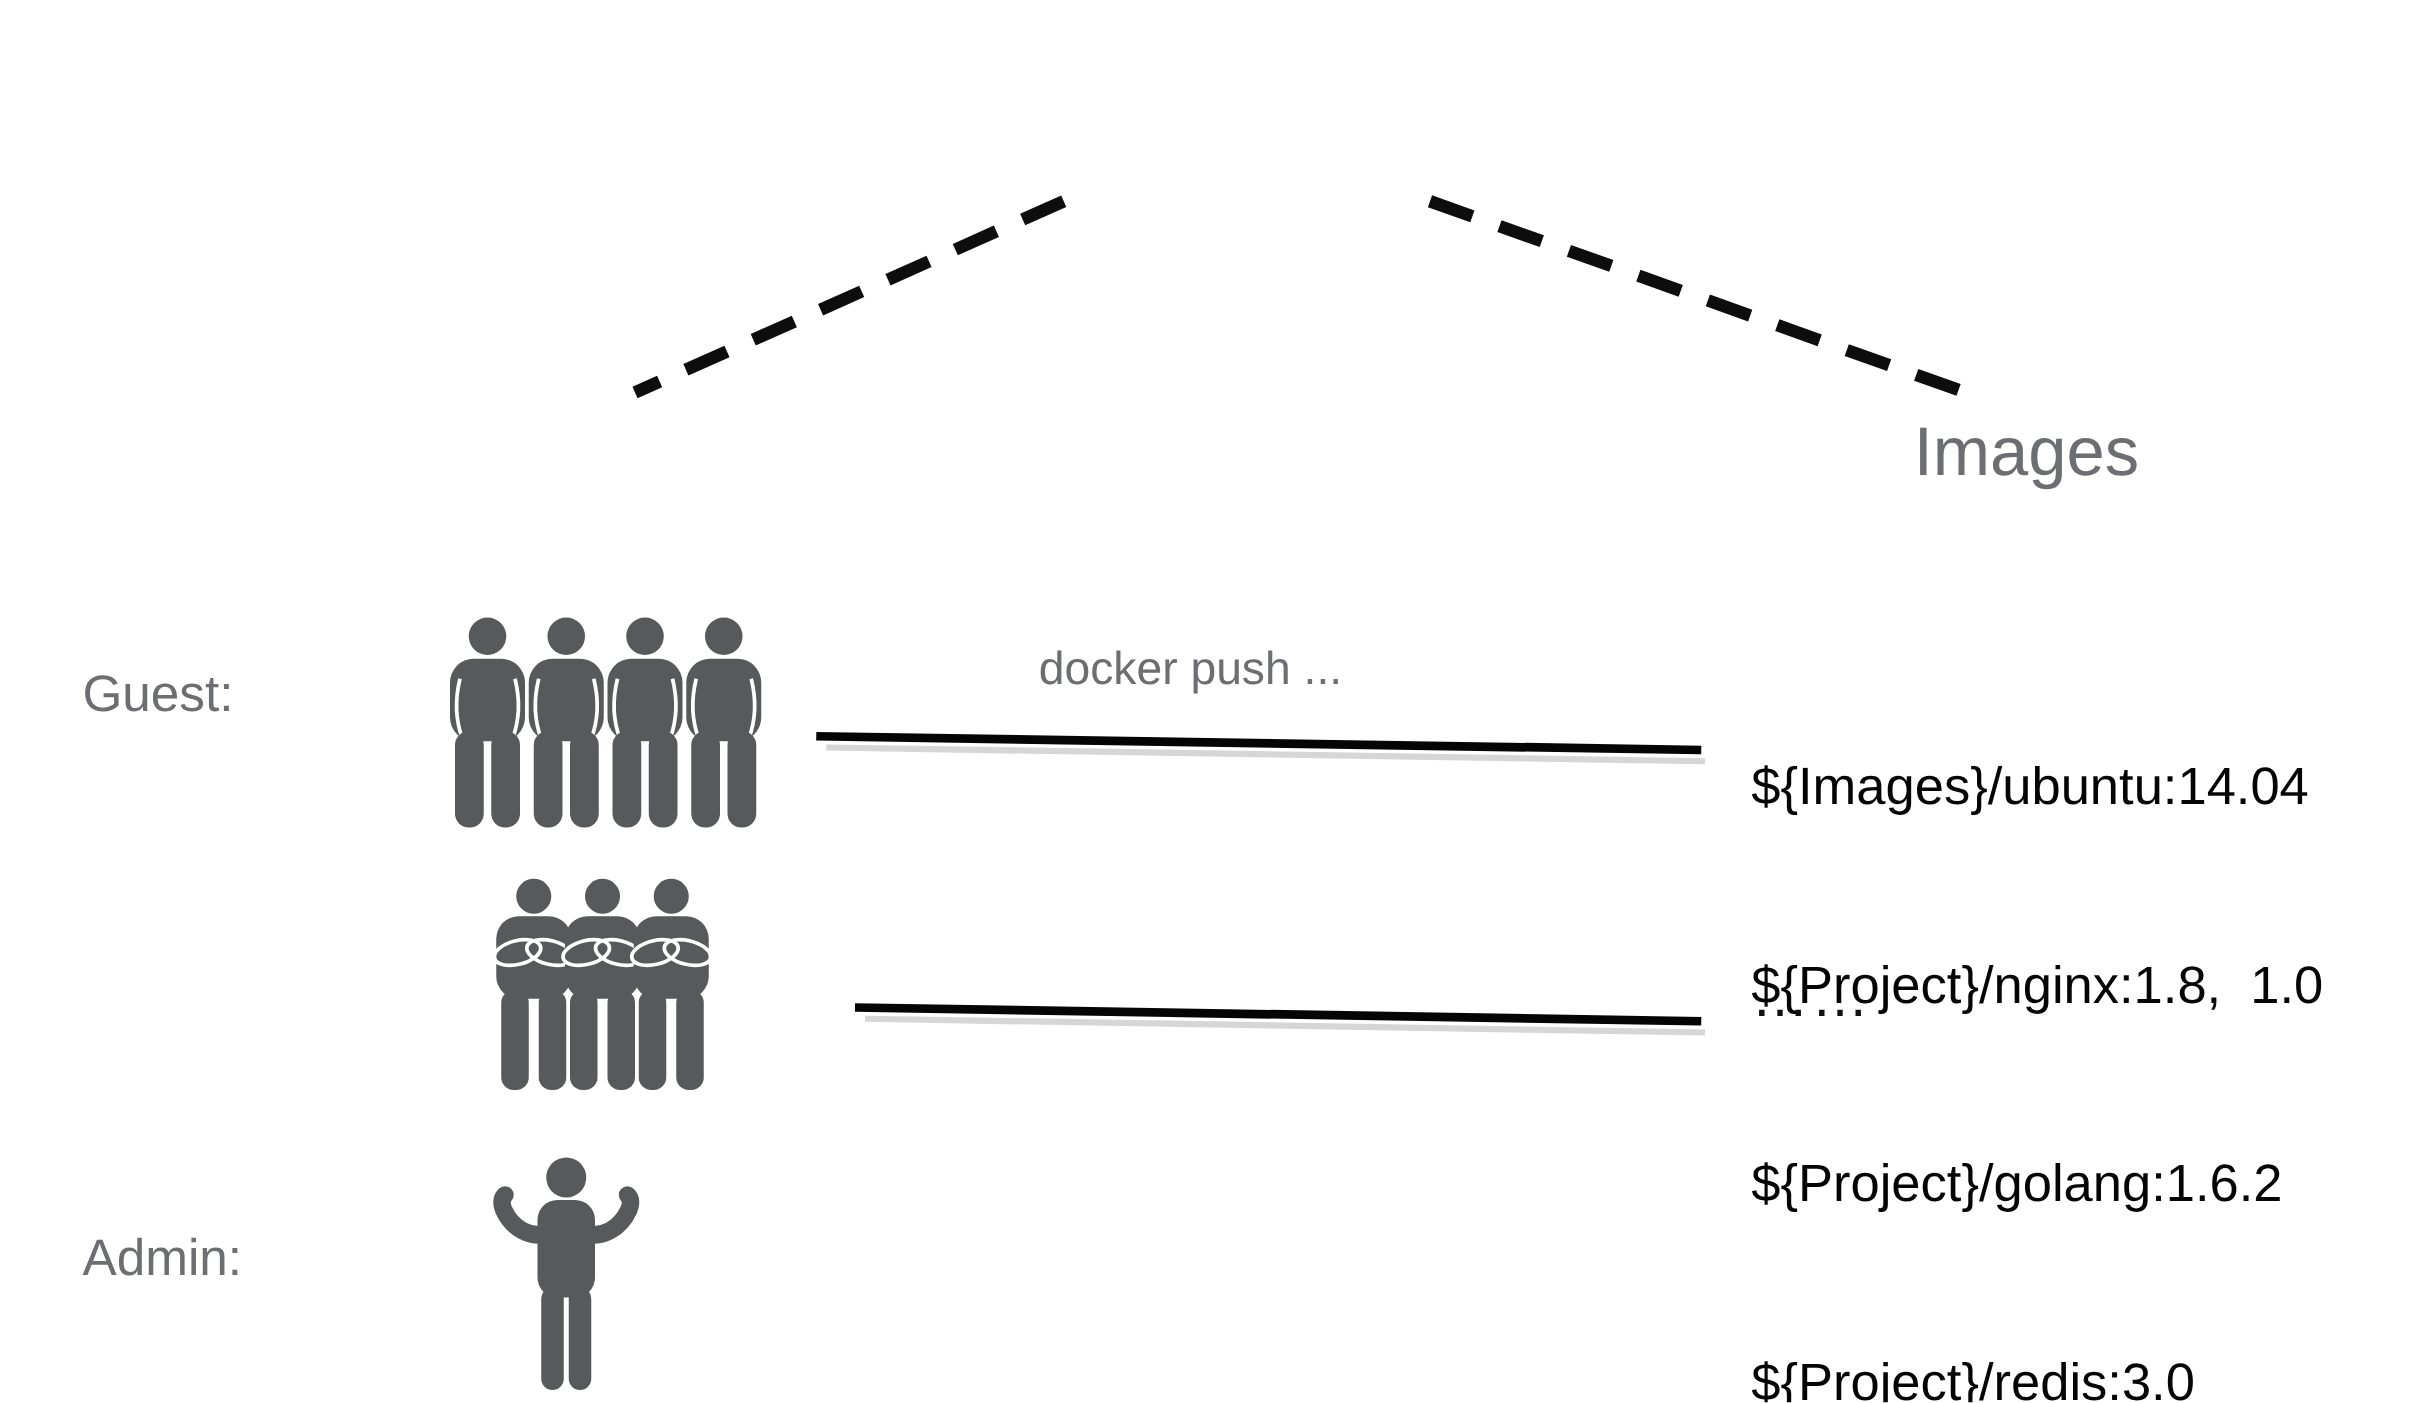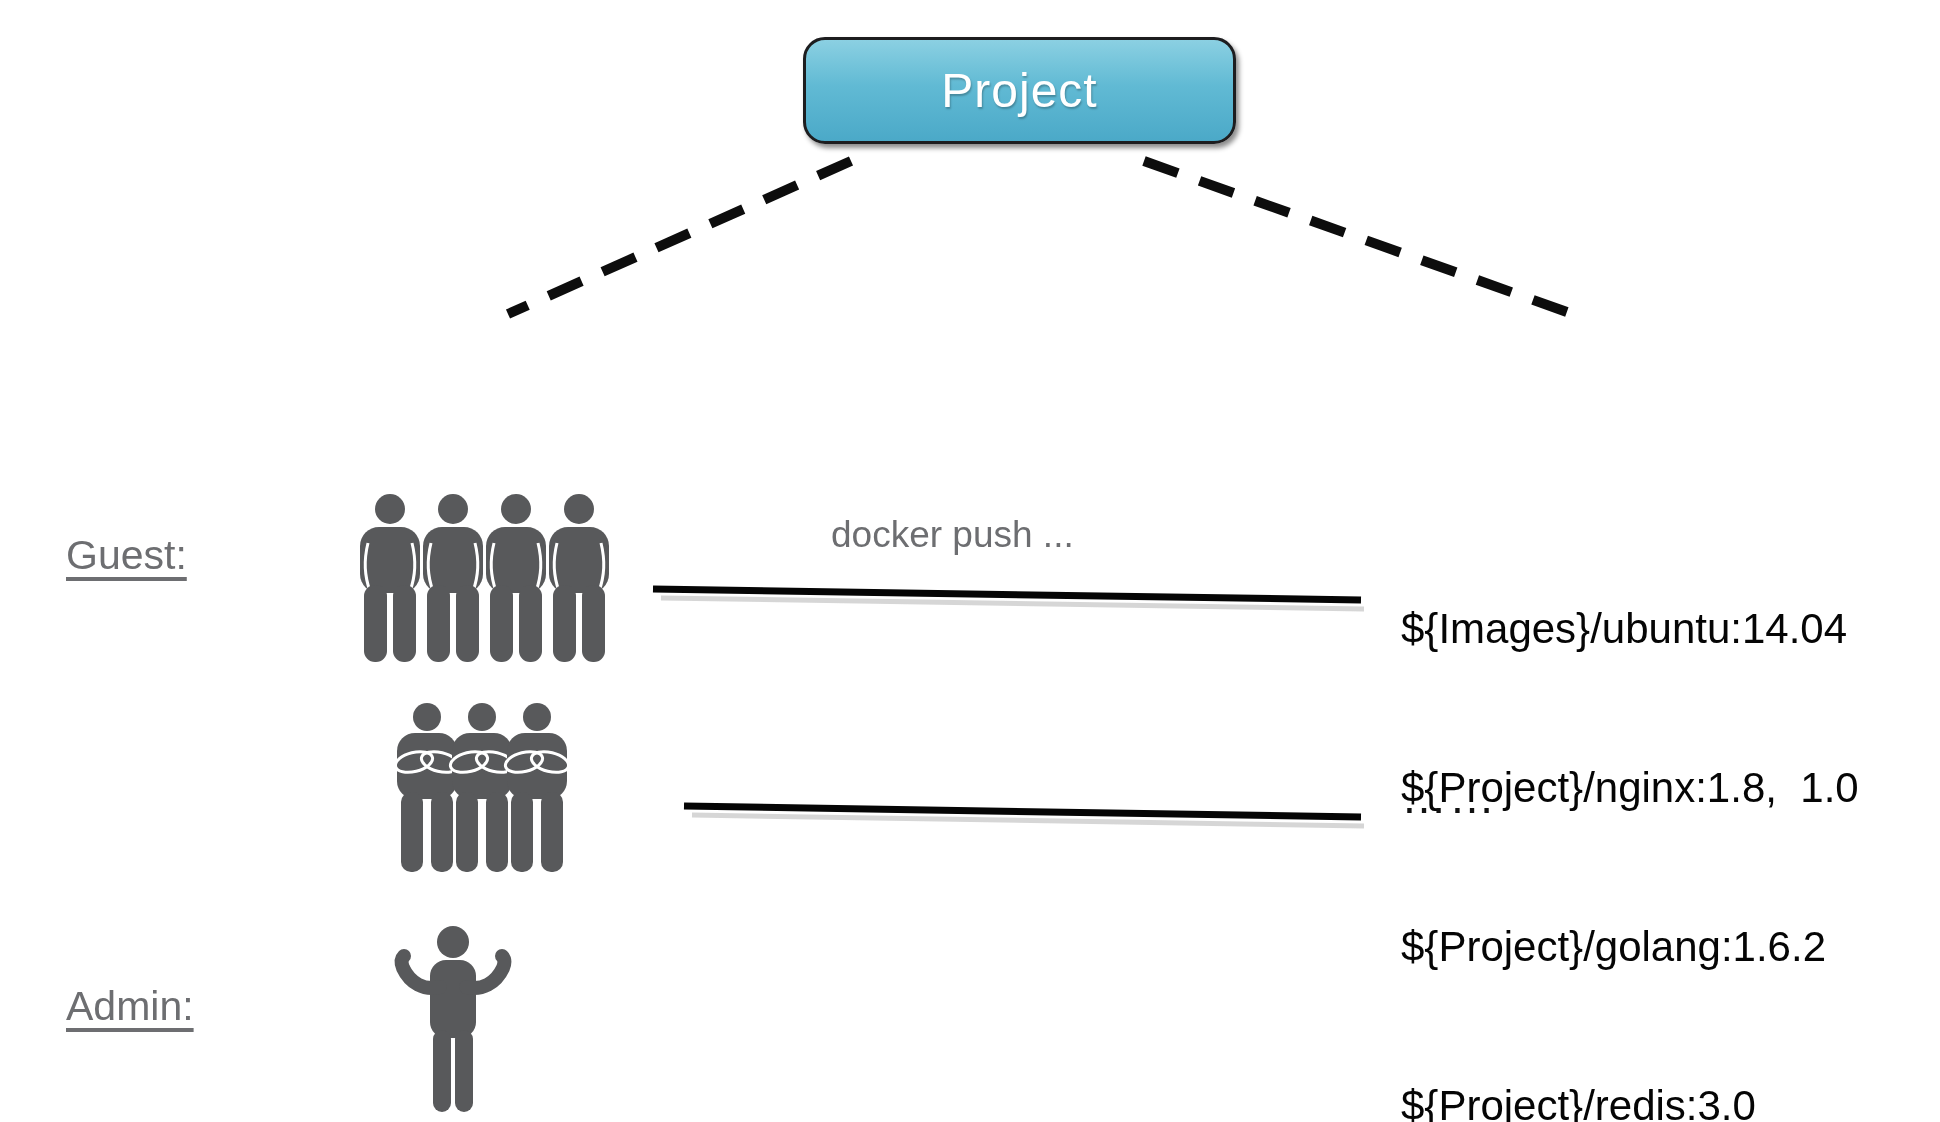--- a/index.html
+++ b/index.html
@@ -22,21 +22,21 @@
   }
   
   .overlay{position:absolute;left:0;top:0;pointer-events:none;}
   
   .branch-label{position:absolute;color:#6d6e71;font-size:55px;}
   .members-label{left:320px;top:326px;}
   .images-label{left:1531px;top:329px;}
   
   .role-label{
     position:absolute;color:#6d6e71;font-size:41px;
-    text-decoration:underline;text-decoration-thickness:3.5px;text-underline-offset:8px;
+    text-decoration-thickness:3.5px;text-underline-offset:8px;
   }
   .guest-label{left:66px;top:532px;}
   .developer-label{left:61px;top:747px;}
   .admin-label{left:66px;top:983px;}
   
   .action-label{position:absolute;color:#6d6e71;font-size:37px;}
   .guest-action{left:831px;top:514px;}
   .developer-action{left:831px;top:734px;}
   
   .image-list{
@@ -89,24 +89,22 @@
 
   <svg class="overlay" width="1940" height="1122" viewBox="0 0 1940 1122">
     <line x1="851" y1="161" x2="508" y2="314" stroke="#0d0d0d" stroke-width="10" stroke-dasharray="36 23"></line>
     <line x1="1144" y1="161" x2="1581" y2="317" stroke="#0d0d0d" stroke-width="10" stroke-dasharray="36 23"></line>
     <line x1="661" y1="598" x2="1364" y2="609" stroke="#9a9a9a" stroke-width="5" opacity="0.4"></line>
     <line x1="653" y1="589" x2="1361" y2="600" stroke="#050505" stroke-width="7"></line>
     <line x1="692" y1="815" x2="1364" y2="826" stroke="#9a9a9a" stroke-width="5" opacity="0.4"></line>
     <line x1="684" y1="806" x2="1361" y2="817" stroke="#050505" stroke-width="7"></line>
   </svg>
 
-  <div class="project-node">
-    <span>Project</span>
-  </div>
 
+  <div class="branch-label images-label">Images</div>
 
   <div class="role-label guest-label">Guest:</div>
   <div class="role-label admin-label">Admin:</div>
 
   <div class="action-label guest-action">docker push ...</div>
 
   <div class="icon-row guest-row">
     <svg width="78" height="170" viewBox="0 0 78 170">
         <use href="#sp" xlink:href="#sp"></use>
       </svg>

